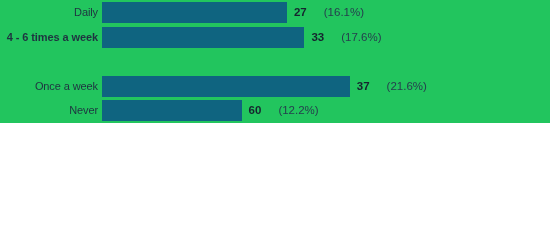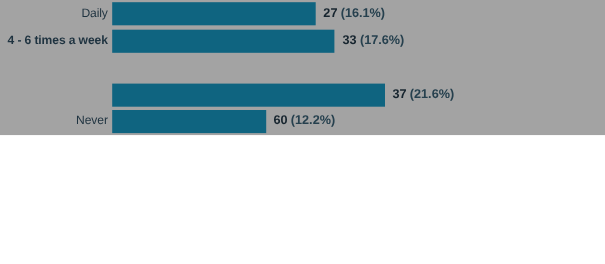--- a/index.html
+++ b/index.html
@@ -64,29 +64,29 @@
     line-height: 21px;
     font-size: 11.5px;
     color: #1a2b36;
     white-space: nowrap;
   }
   .value-num {
     font-weight: bold;
     color: #16242e;
   }
   .value-pct {
-    font-weight: bold;
+    font-weight: normal;
     color: #26404e;
-    margin-left: 3px;
+    margin-left: 17px;
   }
 </style>
 </head>
 <body>
 
-<div id="chart-root" style="background: #a3a3a3;">
+<div id="chart-root" style="background: #22c55e;">
   <div class="plot-area">
 
     <div class="bar-row" style="top:2px;">
       <div class="cat-label" style="color: rgb(31, 51, 64);">Daily</div>
       <div class="bar-track" style="width: 184.97px;">
         <div class="bar-fill" style="width: 184.97px; background: rgb(15, 100, 128);"></div>
       </div>
       <div class="value-label" style="left: 293.97px;">
         <span class="value-num">27</span><span class="value-pct">(16.1%)</span>
       </div>
@@ -97,20 +97,21 @@
       <div class="bar-track" style="width: 202.42px;">
         <div class="bar-fill" style="width: 202.42px; background: rgb(15, 100, 128);"></div>
       </div>
       <div class="value-label" style="left: 311.42px;">
         <span class="value-num">33</span><span class="value-pct">(17.6%)</span>
       </div>
     </div>
 
 
     <div class="bar-row" style="top:75.8px;">
+      <div class="cat-label" style="color: rgb(31, 51, 64);">Once a week</div>
       <div class="bar-track" style="width: 247.79px;">
         <div class="bar-fill" style="width: 247.79px; background: rgb(15, 100, 128);"></div>
       </div>
       <div class="value-label" style="left: 356.79px;">
         <span class="value-num">37</span><span class="value-pct">(21.6%)</span>
       </div>
     </div>
 
     <div class="bar-row" style="top:100.4px;">
       <div class="cat-label" style="color: rgb(31, 51, 64);">Never</div>

